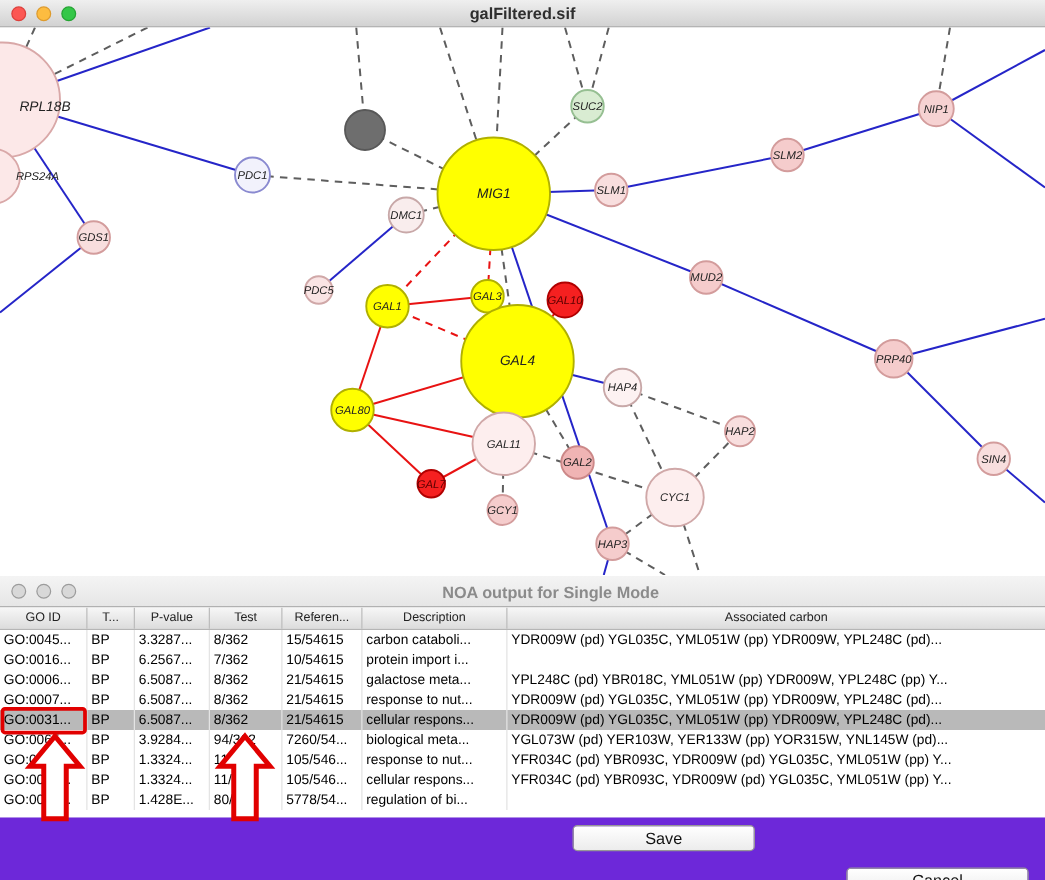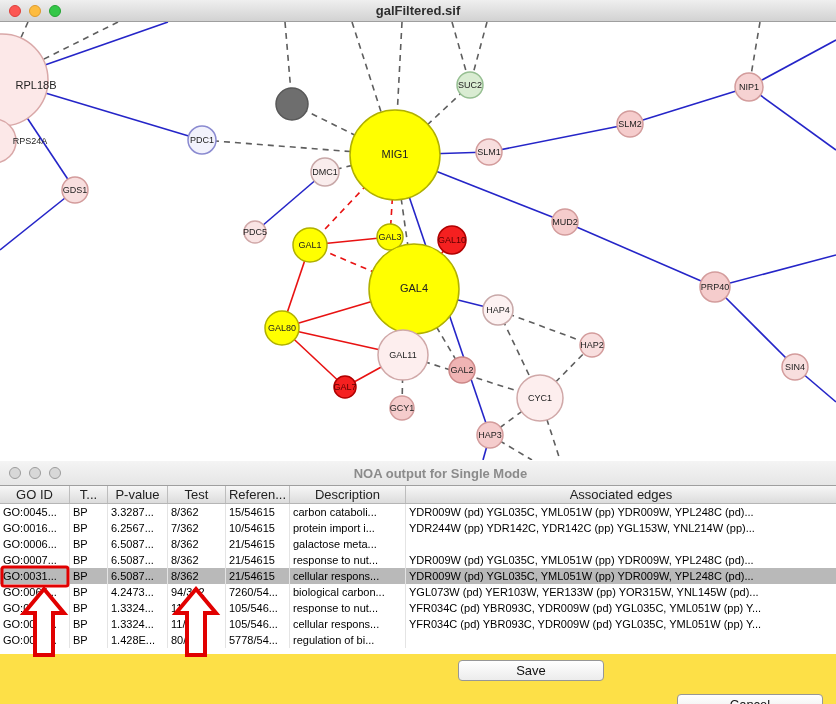--- a/index.html
+++ b/index.html
@@ -25,42 +25,42 @@
   .light { width: 12px; height: 12px; border-radius: 50%; display: inline-block; }
   .light.red    { background: #fc5753; border: 1px solid #dd3f3b; }
   .light.yellow { background: #fdbc40; border: 1px solid #de9b2d; }
   .light.green  { background: #34c748; border: 1px solid #24a433; }
   .light.gray   { background: #d8d8d8; border: 1px solid #9c9c9c; }
   .title { flex: 1; text-align: center; font-size: 13px; font-weight: bold; color: #2e2e2e; }
   .titlebar.inactive .title { color: #8b8b8b; margin-left: 45px; }
 
   
   .win-network { top: 0; height: 528px; background: #ffffff; border-bottom: 1px solid #9a9a9a; border-radius: 22px; }
-  .canvas { position: absolute; top: 22px; left: 0; width: 836px; height: 438px; background: #ffffff; }
+  .canvas { position: absolute; top: 22px; left: 0; width: 836px; height: 438px; background: #ffffff; font-style: italic; }
   .canvas svg { display: block; font-family: "Liberation Sans", sans-serif; }
 
   
   .win-noa { top: 461px; height: 243px; background: #ededed; }
   .noa-table { position: absolute; top: 25px; left: 0; width: 836px; height: 168px; background: #ffffff; overflow: hidden; }
   .thead {
     display: flex; height: 18px; line-height: 17px;
     background: linear-gradient(#f7f7f7, #dcdcdc);
     border-bottom: 1px solid #b5b5b5;
-    font-size: 13px; color: #222;
+    font-size: 10px; color: #222;
   }
   .th { text-align: center; border-right: 1px solid #bdbdbd; overflow: hidden; white-space: nowrap; }
   .tbody { font-size: 11px; color: #000; }
   .trow { display: flex; height: 16px; line-height: 16px; background: #ffffff; }
   .trow.selected { background: #b9b9b9; }
   .td { padding-left: 3px; border-right: 1px solid #e4e4e4; overflow: hidden; white-space: nowrap; }
   .c0 { width: 70px; }  .c1 { width: 38px; }  .c2 { width: 60px; }
   .c3 { width: 58px; }  .c4 { width: 64px; }  .c5 { width: 116px; }
   .c6 { flex: 1; border-right: none; }
 
-  .footer { position: absolute; top: 193px; left: 0; width: 836px; height: 50px; background: #fde047; }
+  .footer { position: absolute; top: 193px; left: 0; width: 836px; height: 50px; background: #6d28d9; }
   .btn {
     position: absolute; top: 6px; width: 146px; height: 21px;
     border: 1px solid #979797; border-radius: 4px;
     background: linear-gradient(#ffffff, #ececec);
     font-family: "Liberation Sans", sans-serif;
     font-size: 13px; color: #111; text-align: center;
   }
   .btn-save { left: 458px; }
   .btn-cancel { left: 677px; margin-top: 34px; }
 
@@ -205,48 +205,48 @@
     </div>
 
     <div class="noa-table">
       <div class="thead">
           <div class="th c0">GO ID</div>
           <div class="th c1">T...</div>
           <div class="th c2">P-value</div>
           <div class="th c3">Test</div>
           <div class="th c4">Referen...</div>
           <div class="th c5">Description</div>
-          <div class="th c6">Associated edges</div>
+          <div class="th c6">Associated carbon</div>
         </div>
       <div class="tbody">
           <div class="trow">
             <div class="td c0">GO:0045...</div>
             <div class="td c1">BP</div>
             <div class="td c2">3.3287...</div>
             <div class="td c3">8/362</div>
             <div class="td c4">15/54615</div>
             <div class="td c5">carbon cataboli...</div>
             <div class="td c6">YDR009W (pd) YGL035C, YML051W (pp) YDR009W, YPL248C (pd)...</div>
           </div>
           <div class="trow">
             <div class="td c0">GO:0016...</div>
             <div class="td c1">BP</div>
             <div class="td c2">6.2567...</div>
             <div class="td c3">7/362</div>
             <div class="td c4">10/54615</div>
             <div class="td c5">protein import i...</div>
-            <div class="td c6">YDR244W (pp) YDR142C, YDR142C (pp) YGL153W, YNL214W (pp)...</div>
           </div>
           <div class="trow">
             <div class="td c0">GO:0006...</div>
             <div class="td c1">BP</div>
             <div class="td c2">6.5087...</div>
             <div class="td c3">8/362</div>
             <div class="td c4">21/54615</div>
             <div class="td c5">galactose meta...</div>
+            <div class="td c6">YPL248C (pd) YBR018C, YML051W (pp) YDR009W, YPL248C (pp) Y...</div>
           </div>
           <div class="trow">
             <div class="td c0">GO:0007...</div>
             <div class="td c1">BP</div>
             <div class="td c2">6.5087...</div>
             <div class="td c3">8/362</div>
             <div class="td c4">21/54615</div>
             <div class="td c5">response to nut...</div>
             <div class="td c6">YDR009W (pd) YGL035C, YML051W (pp) YDR009W, YPL248C (pd)...</div>
           </div>
@@ -255,24 +255,24 @@
             <div class="td c1">BP</div>
             <div class="td c2">6.5087...</div>
             <div class="td c3">8/362</div>
             <div class="td c4">21/54615</div>
             <div class="td c5">cellular respons...</div>
             <div class="td c6">YDR009W (pd) YGL035C, YML051W (pp) YDR009W, YPL248C (pd)...</div>
           </div>
           <div class="trow">
             <div class="td c0">GO:0065...</div>
             <div class="td c1">BP</div>
-            <div class="td c2">4.2473...</div>
+            <div class="td c2">3.9284...</div>
             <div class="td c3">94/362</div>
             <div class="td c4">7260/54...</div>
-            <div class="td c5">biological carbon...</div>
+            <div class="td c5">biological meta...</div>
             <div class="td c6">YGL073W (pd) YER103W, YER133W (pp) YOR315W, YNL145W (pd)...</div>
           </div>
           <div class="trow">
             <div class="td c0">GO:0050...</div>
             <div class="td c1">BP</div>
             <div class="td c2">1.3324...</div>
             <div class="td c3">11/362</div>
             <div class="td c4">105/546...</div>
             <div class="td c5">response to nut...</div>
             <div class="td c6">YFR034C (pd) YBR093C, YDR009W (pd) YGL035C, YML051W (pp) Y...</div>

